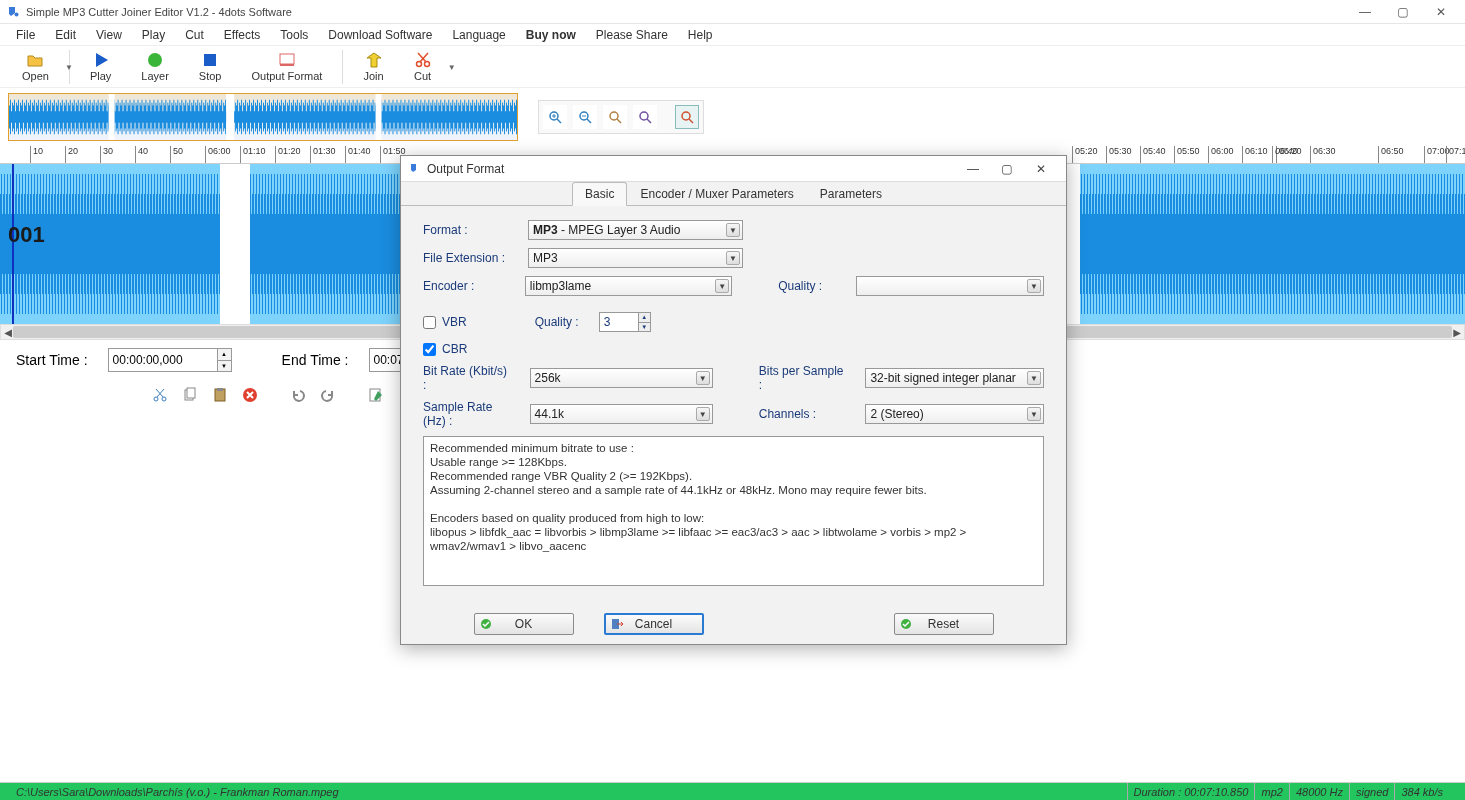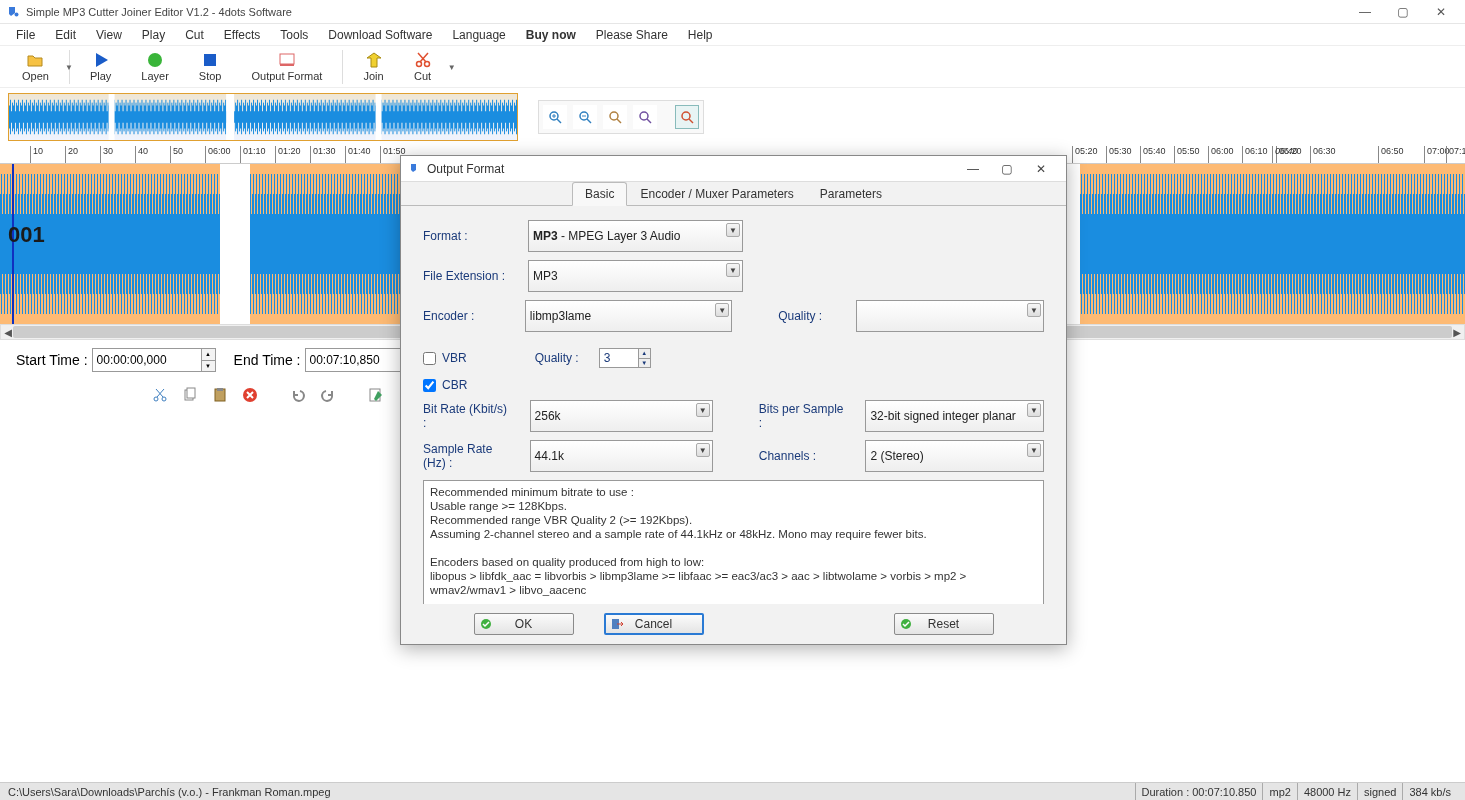--- a/index.html
+++ b/index.html
@@ -30,32 +30,32 @@
 .thumb-selection { position: absolute; left: 0; top: 0; bottom: 0; right: 0; background: rgba(100,150,255,0.1); }
 .zoom-tools { display: flex; gap: 6px; border: 1px solid #ddd; padding: 4px; background: #f9f9f9; }
 .zoom-btn { width: 24px; height: 24px; display: flex; align-items: center; justify-content: center; border: 1px solid transparent; background: #fff; }
 .zoom-btn.active { border: 1px solid #8bb; background: #e8f4f4; }
 
 
 .ruler { height: 18px; background: #fff; border-bottom: 1px solid #ccc; position: relative; font-size: 9px; color: #333; overflow: hidden; }
 .ruler-tick { position: absolute; top: 0; height: 100%; border-left: 1px solid #888; padding-left: 2px; }
 
 
-.main-wave { height: 160px; background: #fdba74; position: relative; overflow: hidden; }
+.main-wave { height: 160px; background: #7dd3fc; position: relative; overflow: hidden; }
 .wave-label { position: absolute; left: 8px; top: 58px; font-size: 22px; font-weight: bold; color: #1a1a1a; z-index: 2; }
 .wave-svg { position: absolute; left: 0; top: 0; width: 100%; height: 100%; }
 .wave-marker { position: absolute; top: 0; bottom: 0; width: 2px; background: #1030c0; }
 
 
 .hscroll { height: 16px; background: #f0f0f0; border: 1px solid #ddd; position: relative; }
 .hscroll .thumb { position: absolute; left: 12px; right: 12px; top: 1px; bottom: 1px; background: #ccc; border-radius: 2px; }
 .hscroll .arrow { position: absolute; top: 0; width: 14px; height: 14px; display: flex; align-items: center; justify-content: center; font-size: 10px; color: #555; }
 
 
-.time-row { height: 40px; display: flex; align-items: center; padding: 0 16px; gap: 4px; font-size: 14px; }
+.time-row { height: 40px; display: flex; align-items: center; padding: 0 16px; gap: 20px; font-size: 14px; }
 .time-row label { font-weight: 500; }
 .time-input { width: 110px; height: 24px; border: 1px solid #999; padding: 0 4px; background: #fff; font-size: 12px; display: flex; align-items: center; }
 .spinner { width: 14px; height: 24px; display: flex; flex-direction: column; border: 1px solid #999; border-left: none; }
 .spinner div { flex: 1; display: flex; align-items: center; justify-content: center; font-size: 6px; border-bottom: 1px solid #999; background: #f3f3f3; }
 .spinner div:last-child { border-bottom: none; }
 
 
 .icon-row { height: 30px; display: flex; align-items: center; padding: 0 150px; gap: 10px; }
 .icon-btn { width: 20px; height: 20px; display: flex; align-items: center; justify-content: center; }
 
@@ -66,44 +66,44 @@
 .modal-win-btn { width: 34px; height: 22px; display: flex; align-items: center; justify-content: center; font-size: 12px; color: #444; }
 
 .tabs { height: 24px; display: flex; align-items: flex-end; padding: 0 10px; border-bottom: 1px solid #bbb; background: #f2f2f2; justify-content: center; }
 .tab { padding: 4px 12px; font-size: 12px; color: #333; border: 1px solid transparent; border-bottom: none; }
 .tab.active { background: #f8f8f8; border: 1px solid #bbb; border-bottom: 1px solid #f8f8f8; margin-bottom: -1px; border-radius: 3px 3px 0 0; }
 
 .modal-body { flex: 1; padding: 14px 22px; font-size: 12px; color: #1a3a7a; overflow: hidden; }
 .form-row { display: flex; align-items: center; margin-bottom: 8px; gap: 20px; }
 .form-row .lbl { width: 85px; color: #1a3a7a; font-size: 12px; }
 .form-row .lbl2 { width: 95px; color: #1a3a7a; font-size: 12px; margin-left: 26px; }
-.combo { height: 32px; border: 1px solid #999; background: linear-gradient(#fff,#eee); display: flex; align-items: center; padding: 0 4px; font-size: 12px; color: #222; position: relative; }
+.combo { height: 20px; border: 1px solid #999; background: linear-gradient(#fff,#eee); display: flex; align-items: center; padding: 0 4px; font-size: 12px; color: #222; position: relative; }
 .combo .arrow { position: absolute; right: 2px; top: 2px; width: 14px; height: 14px; display: flex; align-items: center; justify-content: center; font-size: 8px; color: #444; background: linear-gradient(#f6f6f6,#ddd); border: 1px solid #aaa; border-radius: 2px; }
 .combo.w1 { width: 215px; }
 .combo.w2 { width: 195px; }
 
 .chk { display: flex; align-items: center; gap: 6px; color: #1a3a7a; }
 .chk input { width: 13px; height: 13px; }
 
 .num-input { width: 40px; height: 20px; border: 1px solid #999; background: #fff; display: flex; align-items: center; padding: 0 4px; }
 .num-spin { width: 12px; height: 20px; display: flex; flex-direction: column; border: 1px solid #999; border-left: none; }
 .num-spin div { flex: 1; font-size: 6px; display: flex; align-items: center; justify-content: center; background: #eee; border-bottom: 1px solid #999; }
 .num-spin div:last-child { border-bottom: none; }
 
 .notes-label { color: #1a3a7a; font-size: 12px; margin-top: 20px; margin-bottom: 2px; }
-.notes-box { border: 1px solid #999; background: #fff; height: 130px; padding: 4px 6px; font-size: 11.5px; color: #333; line-height: 14px; white-space: pre-line; }
+.notes-box { border: 1px solid #999; background: #fff; height: 150px; padding: 4px 6px; font-size: 11.5px; color: #333; line-height: 14px; white-space: pre-line; }
 
 .modal-footer { height: 40px; display: flex; align-items: center; justify-content: center; gap: 30px; padding: 0 20px; }
 .dlg-btn { width: 100px; height: 22px; border: 1px solid #8a8a8a; background: linear-gradient(#fbfbfb,#e4e4e4); display: flex; align-items: center; justify-content: center; gap: 8px; font-size: 12px; color: #333; border-radius: 2px; position: relative; }
 .dlg-btn.sel { border: 2px solid #2a7ad4; }
 .dlg-btn .ic { width: 14px; height: 14px; display: flex; align-items: center; justify-content: center; position: absolute; left: 4px; }
 .dlg-btn.reset { margin-left: 160px; }
 
 
-.statusbar { position: absolute; bottom: 0; left: 0; right: 0; height: 18px; background: #e5e5e5; border-top: 1px solid #ccc; display: flex; align-items: center; font-size: 11px; color: #333; padding: 0 8px; }
+.statusbar { position: absolute; bottom: 0; left: 0; right: 0; height: 18px; background: #22c55e; border-top: 1px solid #ccc; display: flex; align-items: center; font-size: 11px; color: #333; padding: 0 16px; font-style: italic; }
 .statusbar .spacer { flex: 1; }
 .statusbar .cell { border-left: 1px solid #aaa; padding: 0 6px; height: 100%; display: flex; align-items: center; }
 
 svg { display: block; }
 </style>
 </head>
 <body>
 
 <div class="titlebar">
   <span class="app-icon">

